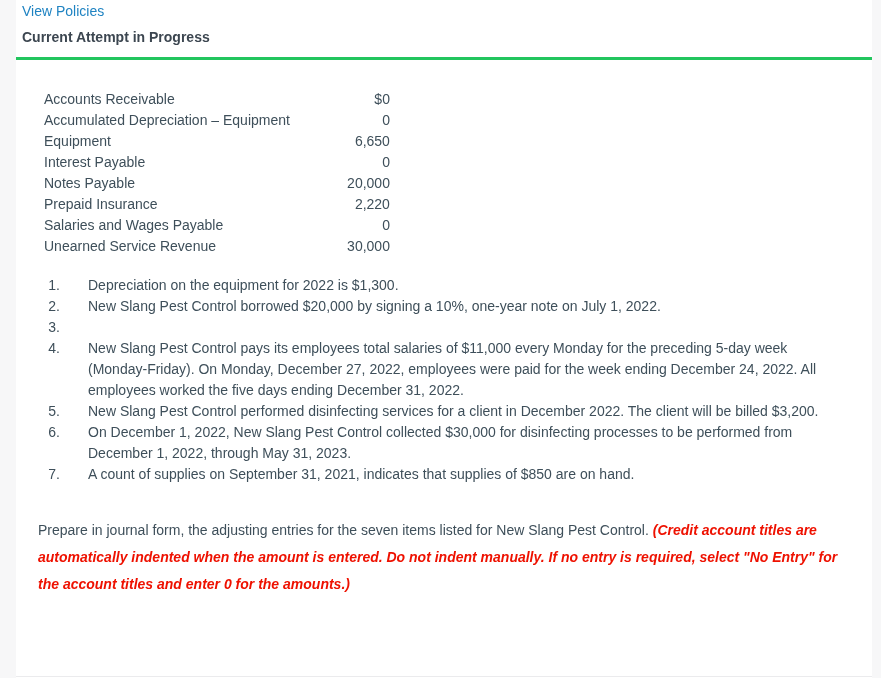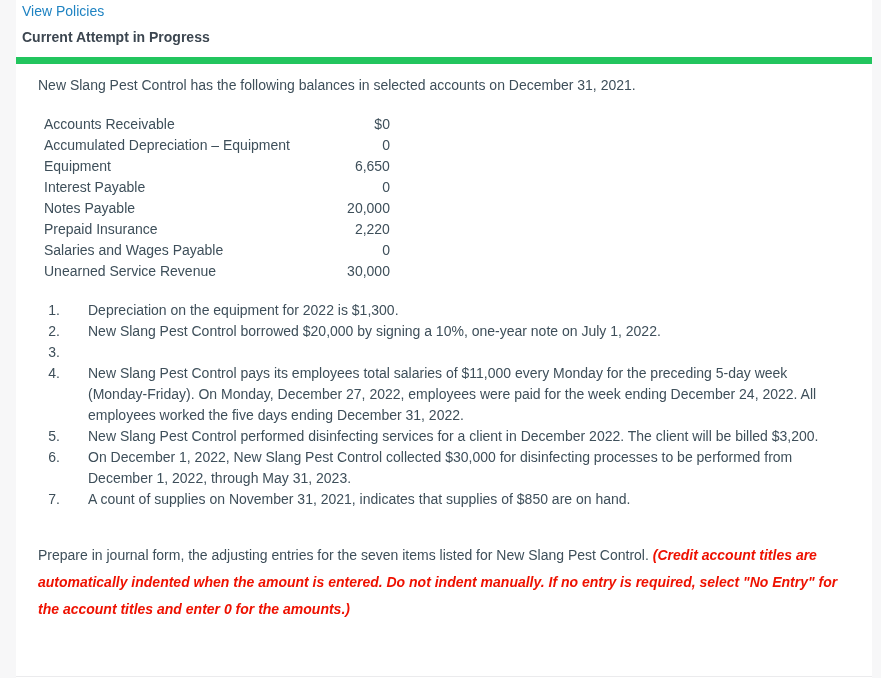--- a/index.html
+++ b/index.html
@@ -14,21 +14,21 @@
     width: 881px; height: 678px;
     background: #f7f7f8;
   }
   .card {
     position: absolute;
     left: 16px; top: 0; width: 856px; height: 678px;
     background: #ffffff;
   }
   .card-header {
     padding: 1px 6px 10px 6px;
-    border-bottom: 7px solid #22c55e;
+    border-bottom: 3px solid #22c55e;
   }
   .view-policies {
     display: inline-block;
     color: #1f83c2;
     font-size: 14px;
     line-height: 20px;
     text-decoration: none;
     cursor: pointer;
   }
   .section-title {
@@ -99,21 +99,20 @@
 <div class="page">
   <div class="card">
 
     <div class="card-header">
       <a class="view-policies">View Policies</a>
       <div class="section-title">Current Attempt in Progress</div>
     </div>
 
     <div class="question">
 
-      <p class="intro">New Slang Pest Control has the following balances in selected accounts on December 31, 2021.</p>
 
       <div class="balances">
 
           <div class="balance-row">
             <div class="balance-name">Accounts Receivable</div>
             <div class="balance-amount">$0</div>
           </div>
 
           <div class="balance-row">
             <div class="balance-name">Accumulated Depreciation – Equipment</div>
@@ -179,21 +178,21 @@
             <div class="item-text">New Slang Pest Control performed disinfecting services for a client in December 2022. The client will be billed $3,200.</div>
           </div>
 
           <div class="item-row">
             <div class="item-num">6.</div>
             <div class="item-text">On December 1, 2022, New Slang Pest Control collected $30,000 for disinfecting processes to be performed from December 1, 2022, through May 31, 2023.</div>
           </div>
 
           <div class="item-row">
             <div class="item-num">7.</div>
-            <div class="item-text">A count of supplies on November 31, 2021, indicates that supplies of $850 are on hand.</div>
+            <div class="item-text">A count of supplies on September 31, 2021, indicates that supplies of $850 are on hand.</div>
           </div>
         </div>
 
       <p class="instruction"><span>Prepare in journal form, the adjusting entries for the seven items listed for New Slang Pest Control. </span><span class="emphasis">(Credit account titles are automatically indented when the amount is entered. Do not indent manually. If no entry is required, select "No Entry" for the account titles and enter 0 for the amounts.)</span></p>
 
     </div>
 
     <div class="bottom-rule"></div>
   </div>
 </div>

